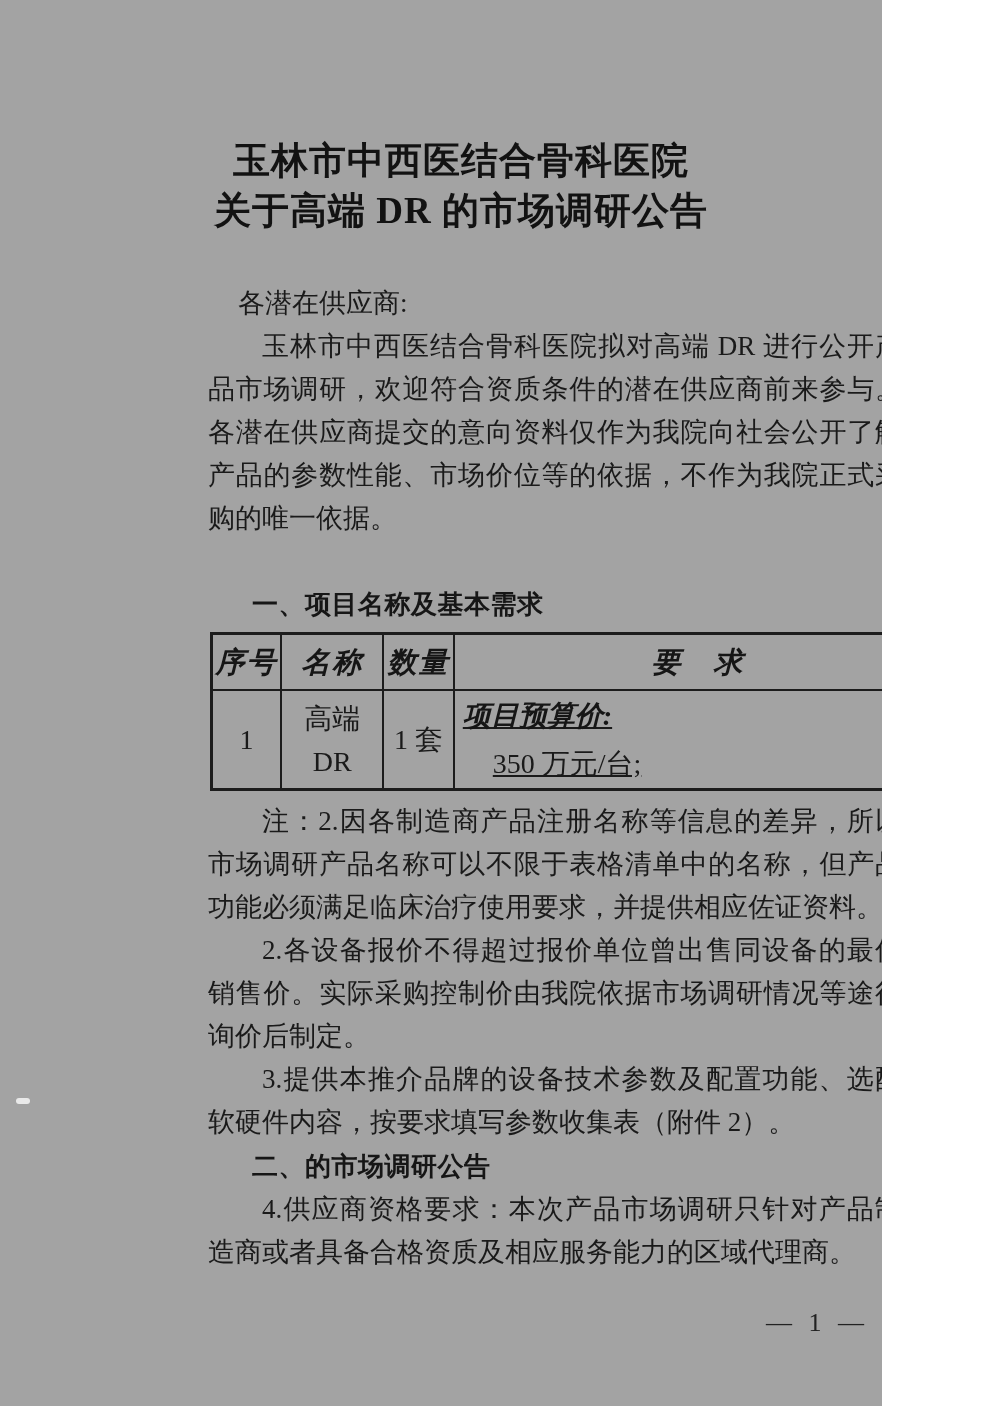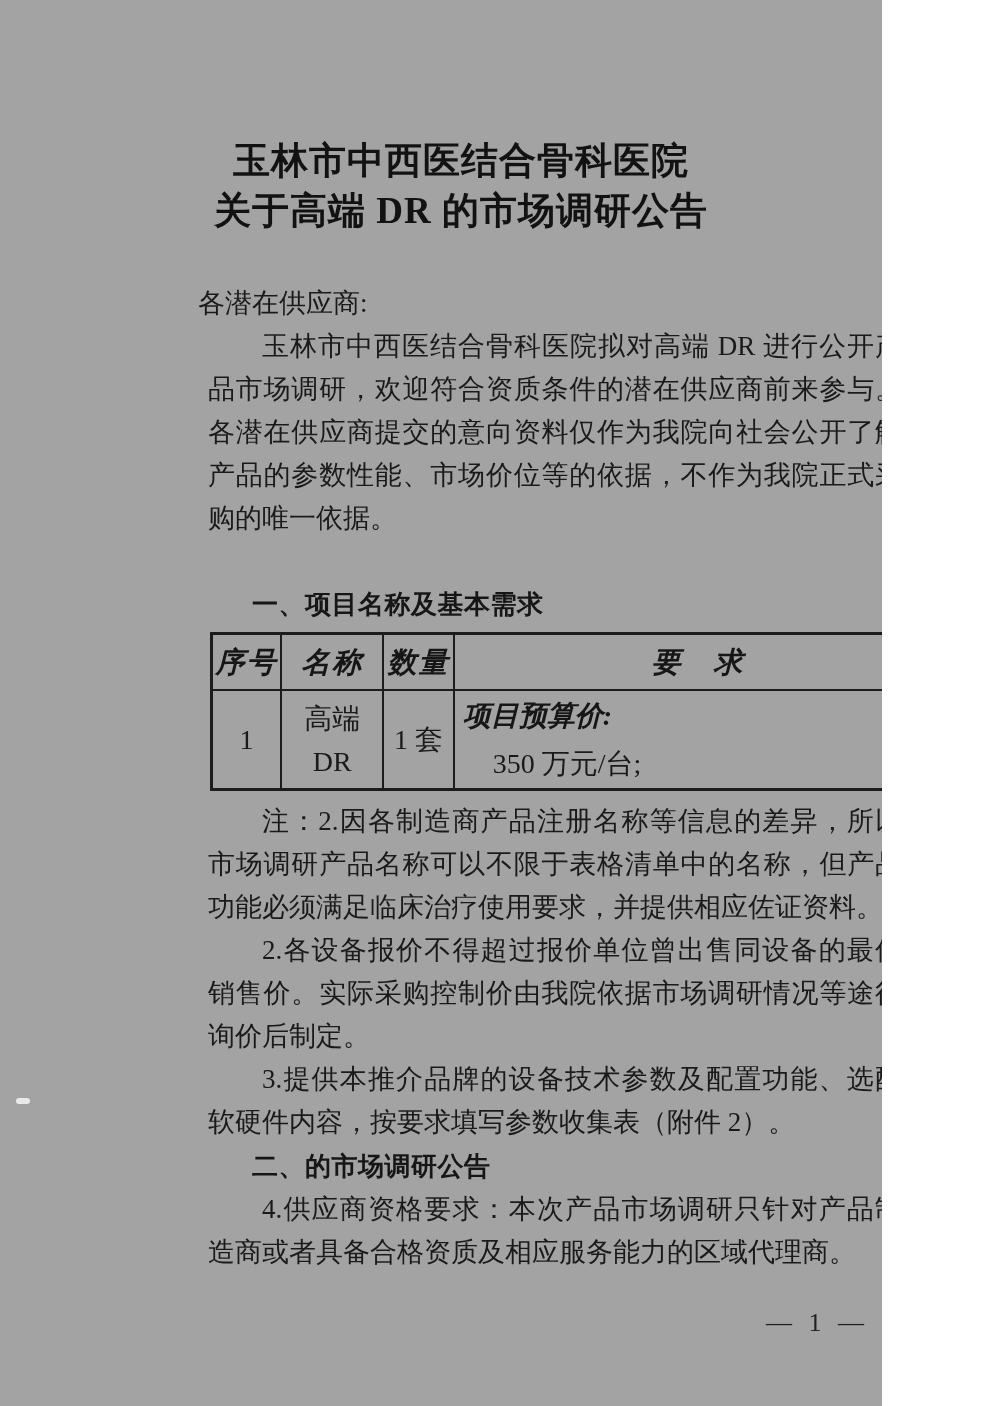--- a/index.html
+++ b/index.html
@@ -28,21 +28,21 @@
     color: #121212;
   }
   .content {
     width: 704px;
     margin: 46px 0 0 158px;
     font-size: 27px;
     line-height: 43px;
     text-align: justify;
   }
   p { margin: 0; }
-  .salutation { text-indent: 0; }
+  .salutation { text-indent: 0; margin-left: 40px; }
   .para { text-indent: 54px; margin-left: 10px; }
   .section-heading {
     font-family: "Liberation Sans", "DejaVu Sans", sans-serif;
     font-weight: 700;
     font-size: 26px;
     line-height: 44px;
     text-indent: 54px;
     letter-spacing: 0.5px;
     margin: 0;
     color: #161616;
@@ -65,21 +65,21 @@
     font-style: italic;
     font-weight: 600;
     font-size: 29px;
     letter-spacing: 2px;
     text-align: center;
     vertical-align: middle;
     color: #161616;
   }
   .req-table td { height: 97px; font-size: 28px; }
   .c-center { text-align: center; vertical-align: middle; }
-  .c-req { vertical-align: middle; line-height: 48px; }
+  .c-req { vertical-align: middle; line-height: 48px; text-decoration: underline; }
   .req-l1 {
     padding-left: 8px;
     font-style: italic;
     font-weight: 600;
     color: #161616;
   }
   .req-l2 { padding-left: 38px; }
   .page-number {
     position: absolute;
     left: 766px;

